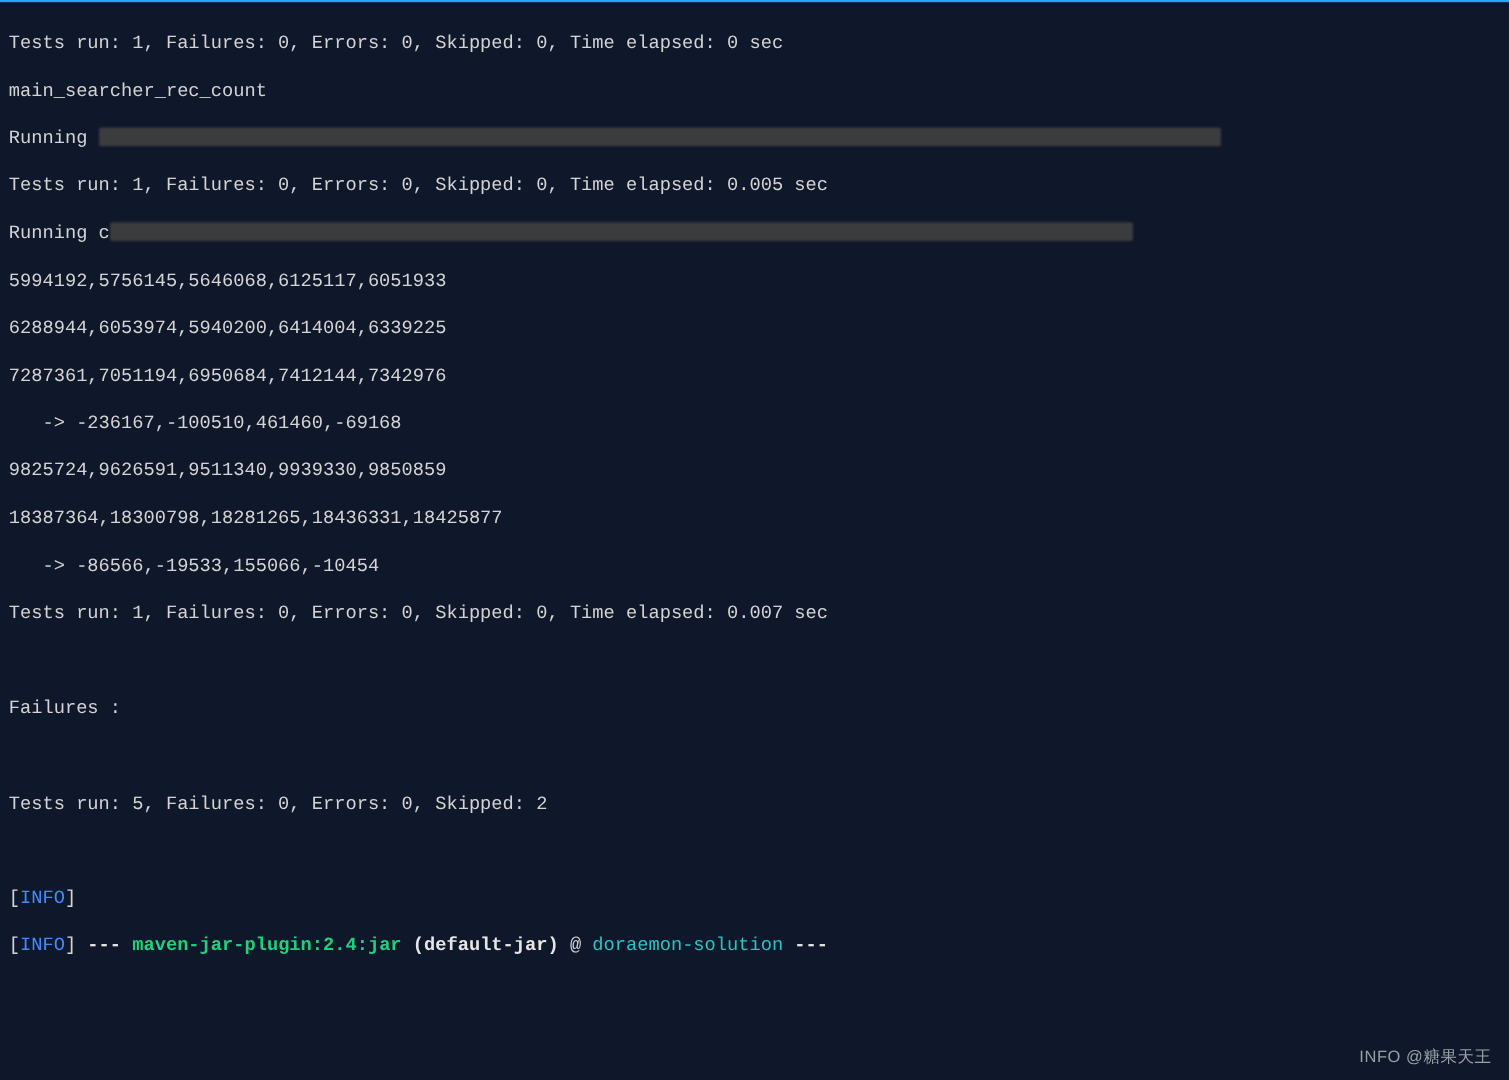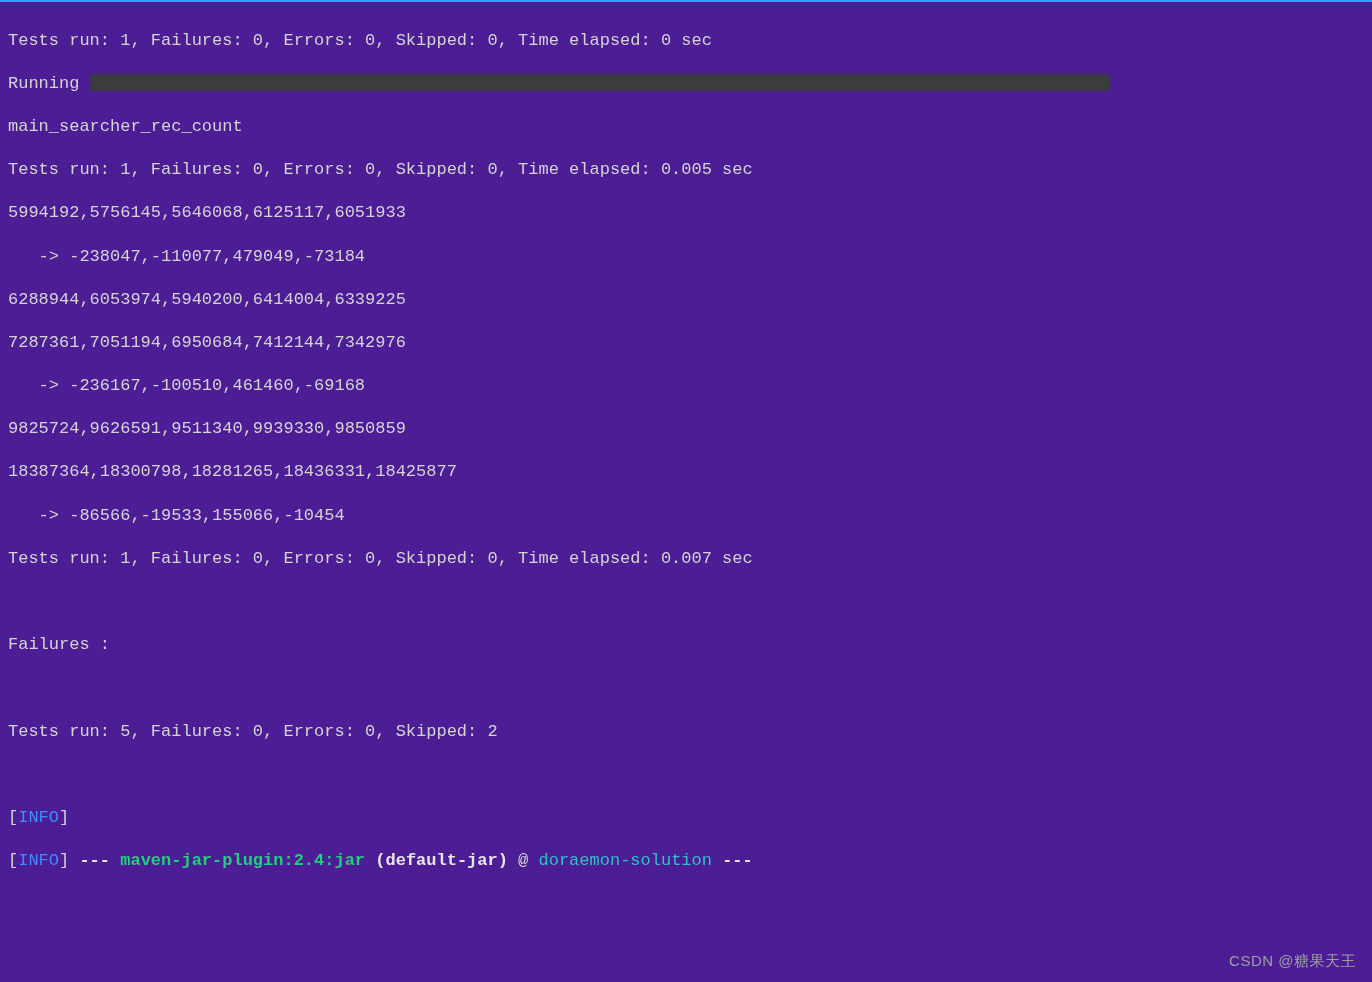--- a/index.html
+++ b/index.html
@@ -7,21 +7,21 @@
     padding: 0;
     width: 1372px;
     height: 982px;
     overflow: hidden;
     background: #000;
   }
   .terminal {
     box-sizing: border-box;
     width: 1372px;
     height: 982px;
-    background: #4c1d95;
+    background: #0f172a;
     border-top: 2px solid #2aa5ff;
     font-family: "Menlo", "Consolas", "Liberation Mono", monospace;
     font-size: 17px;
     line-height: 21.6px;
     color: #d4d4d4;
     padding: 6px 8px 0 8px;
     white-space: pre;
     overflow: hidden;
     position: relative;
   }
@@ -51,25 +51,25 @@
     font-size: 15px;
     color: #9aa0a6;
     letter-spacing: 0.5px;
   }
 </style>
 </head>
 <body>
 
 <div class="terminal">
 <span class="line dim">Tests run: 1, Failures: 0, Errors: 0, Skipped: 0, Time elapsed: 0 sec</span>
+<span class="line"><span class="dim">main_searcher_rec_count</span></span>
 <span class="line"><span class="dim">Running </span><span class="blur" style="width:1020px"></span></span>
-<span class="line"><span class="dim">main_searcher_rec_count</span></span>
 <span class="line dim">Tests run: 1, Failures: 0, Errors: 0, Skipped: 0, Time elapsed: 0.005 sec</span>
+<span class="line"><span class="dim">Running c</span><span class="blur" style="width:930px"></span></span>
 <span class="line dim">5994192,5756145,5646068,6125117,6051933</span>
-<span class="line dim">   -&gt; -238047,-110077,479049,-73184</span>
 <span class="line dim">6288944,6053974,5940200,6414004,6339225</span>
 <span class="line dim">7287361,7051194,6950684,7412144,7342976</span>
 <span class="line dim">   -&gt; -236167,-100510,461460,-69168</span>
 <span class="line dim">9825724,9626591,9511340,9939330,9850859</span>
 <span class="line dim">18387364,18300798,18281265,18436331,18425877</span>
 <span class="line dim">   -&gt; -86566,-19533,155066,-10454</span>
 <span class="line dim">Tests run: 1, Failures: 0, Errors: 0, Skipped: 0, Time elapsed: 0.007 sec</span>
 <span class="line"> </span>
 <span class="line dim">Failures :</span>
 <span class="line"> </span>
@@ -91,14 +91,14 @@
 
 
 
 
 
 
 
 
 
 
-<div class="watermark">CSDN @糖果天王</div>
+<div class="watermark">INFO @糖果天王</div>
 </div>
 
 </body></html>

